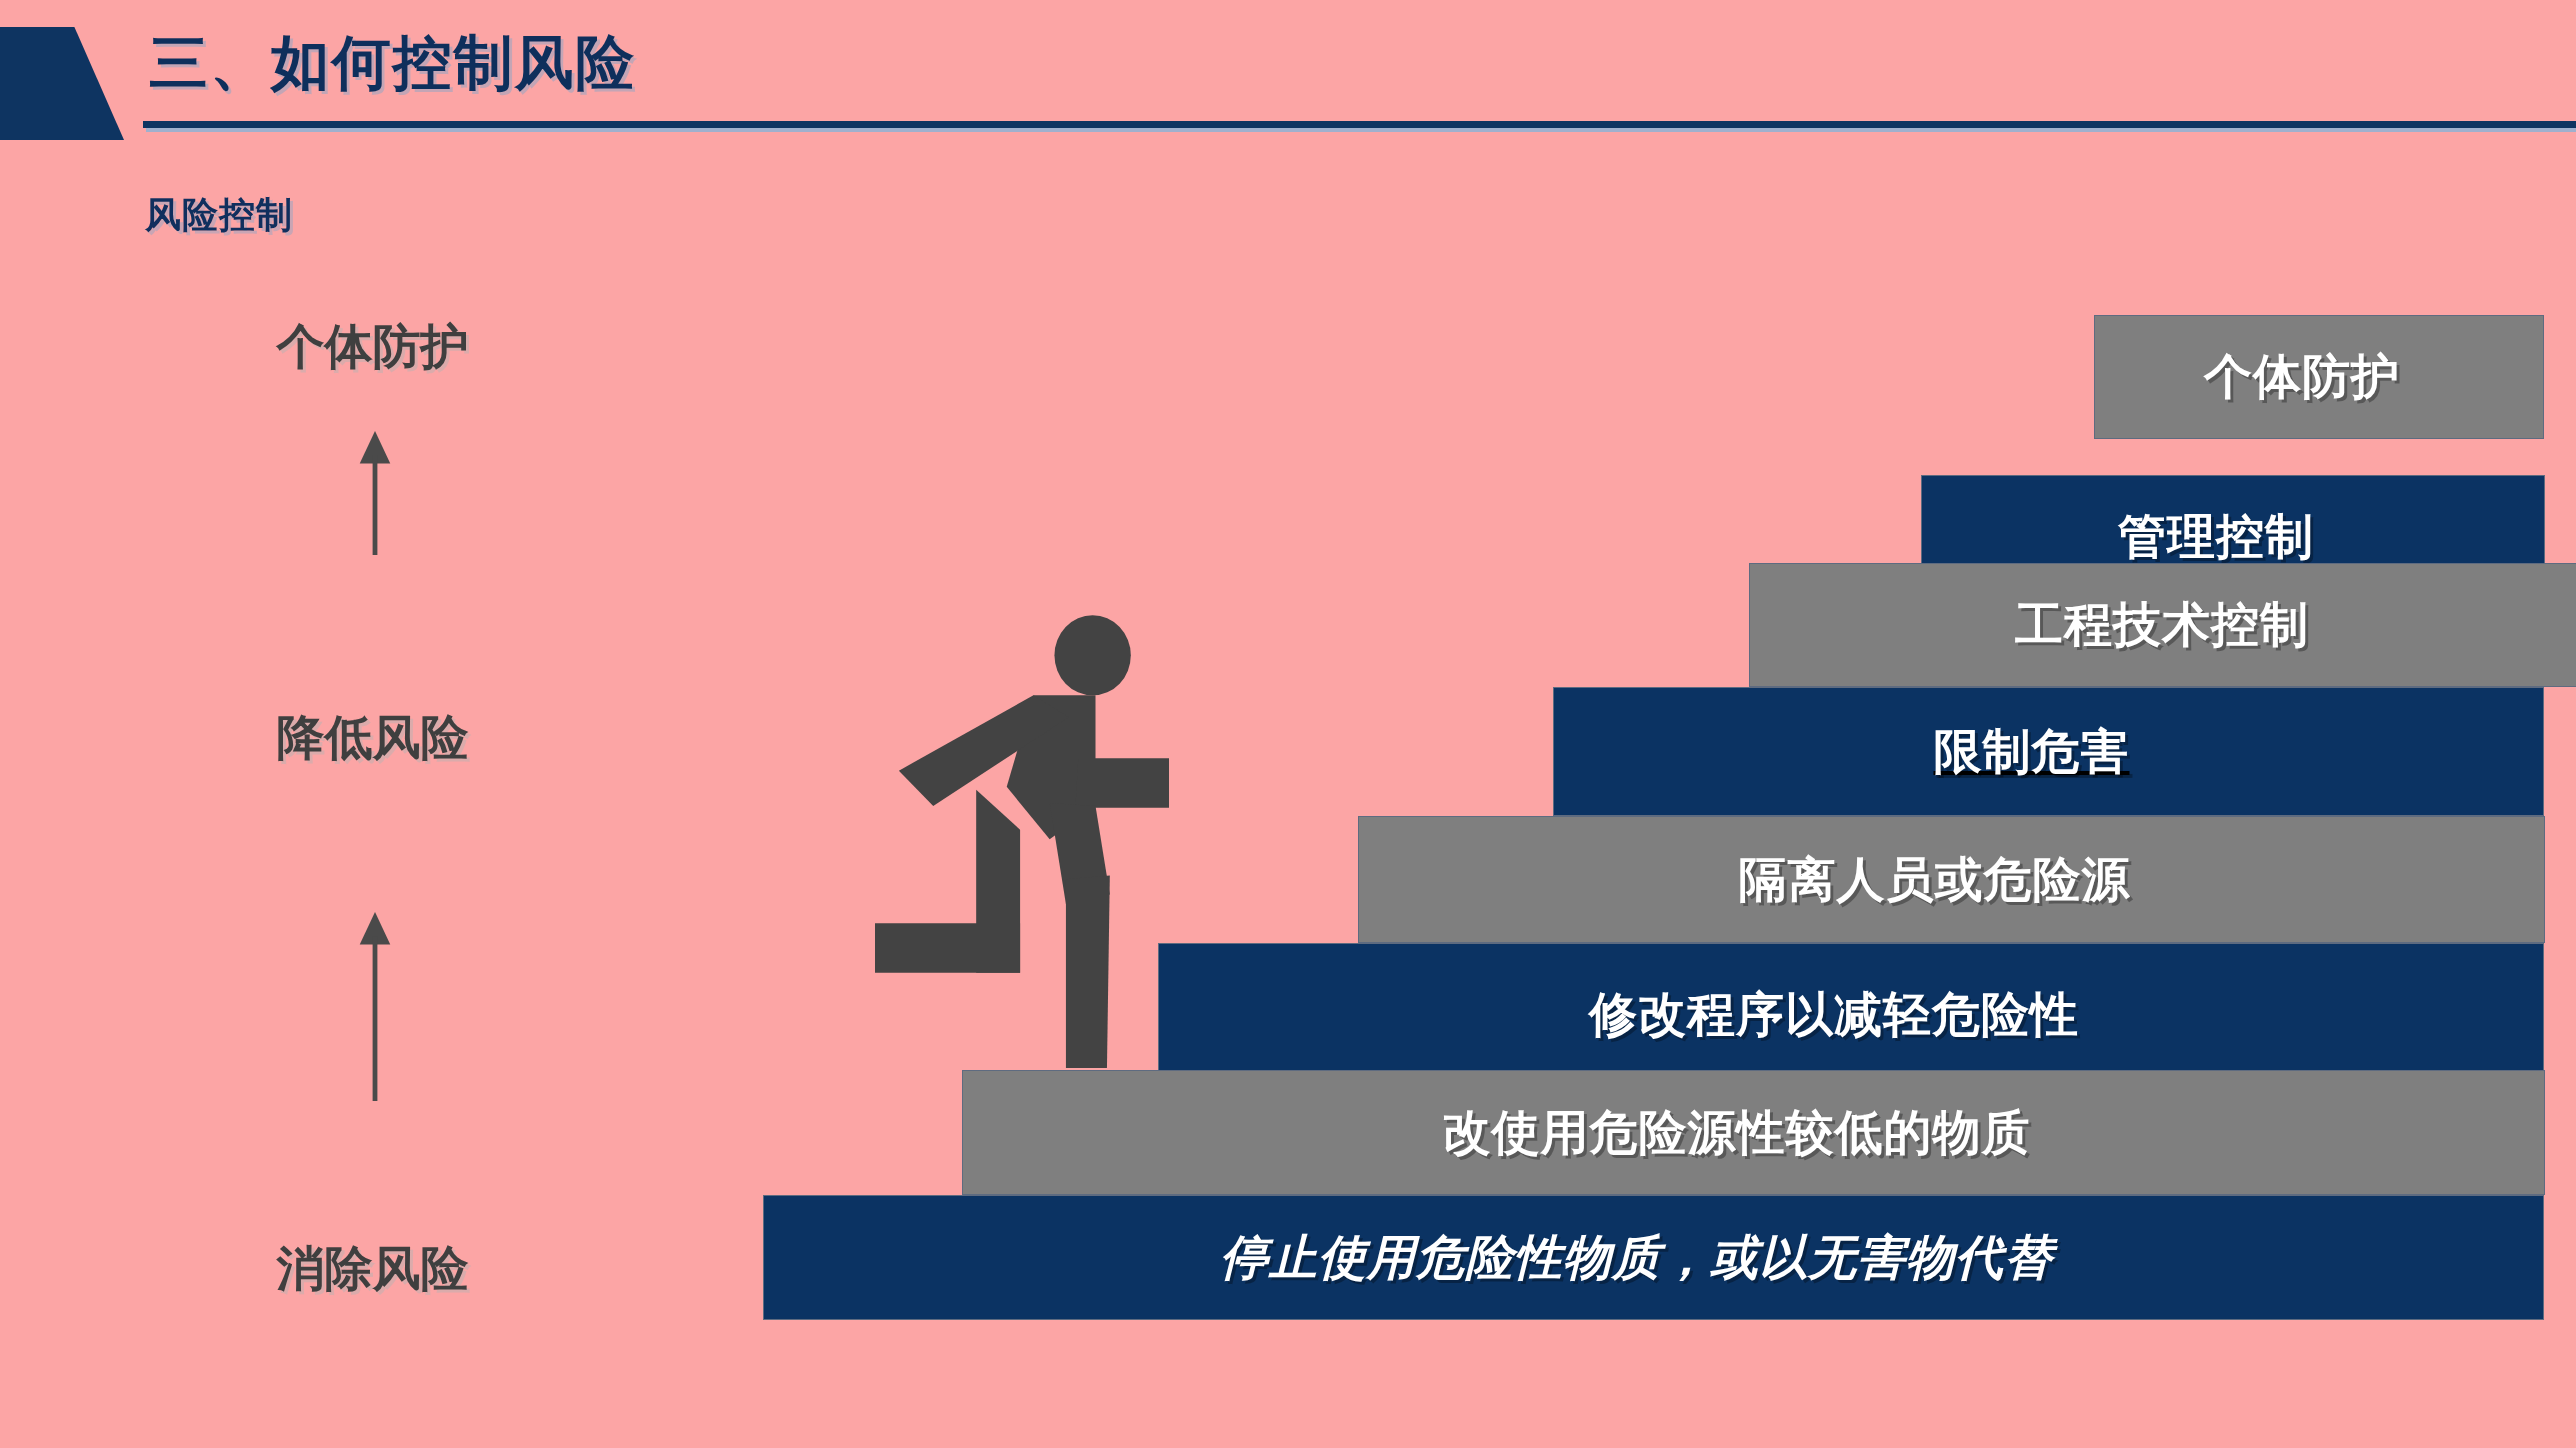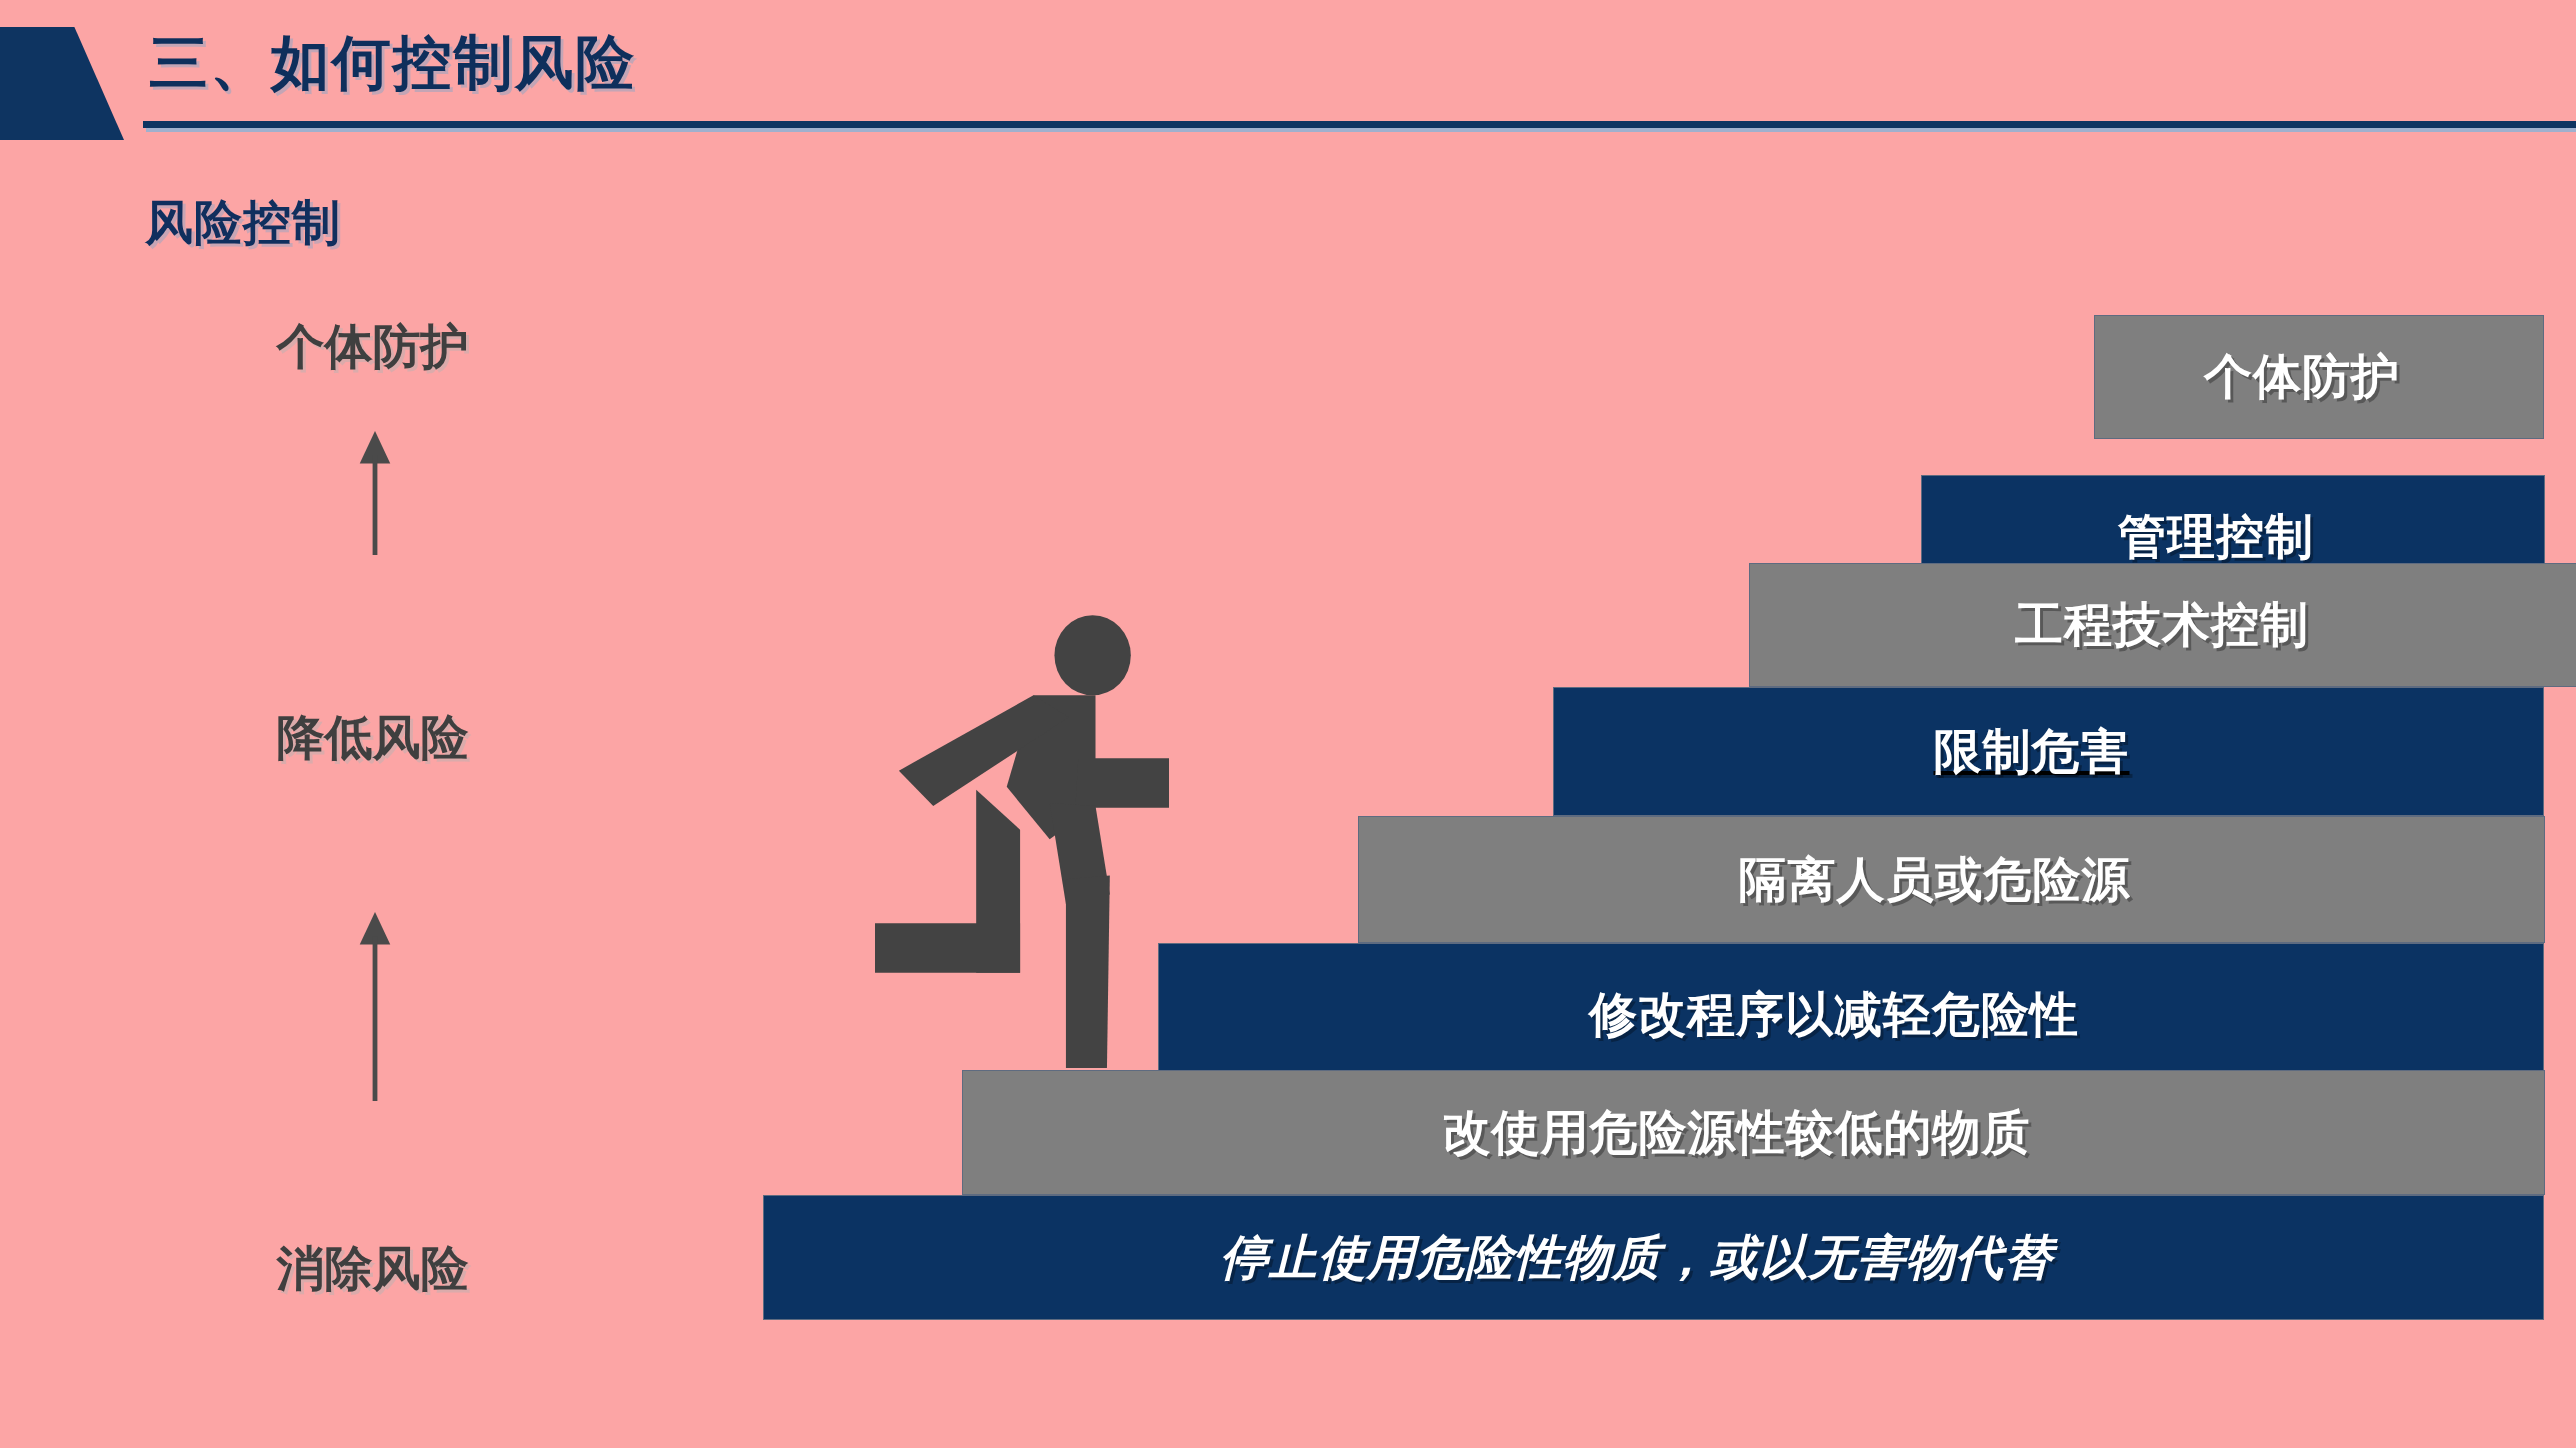--- a/index.html
+++ b/index.html
@@ -58,21 +58,21 @@
     width: 2430px;
     height: 3.8px;
     background: #9fb0cd;
   }
 
   
   #subtitle {
     position: absolute;
     left: 145px;
     top: 191px;
-    font-size: 48px;
+    font-size: 36px;
     font-weight: bold;
     color: #102F5E;
     letter-spacing: 1px;
     white-space: nowrap;
     text-shadow: 2.9px 2.9px 0 rgba(150,165,195,0.5);
   }
 
   
   .axis-label {
     position: absolute;

